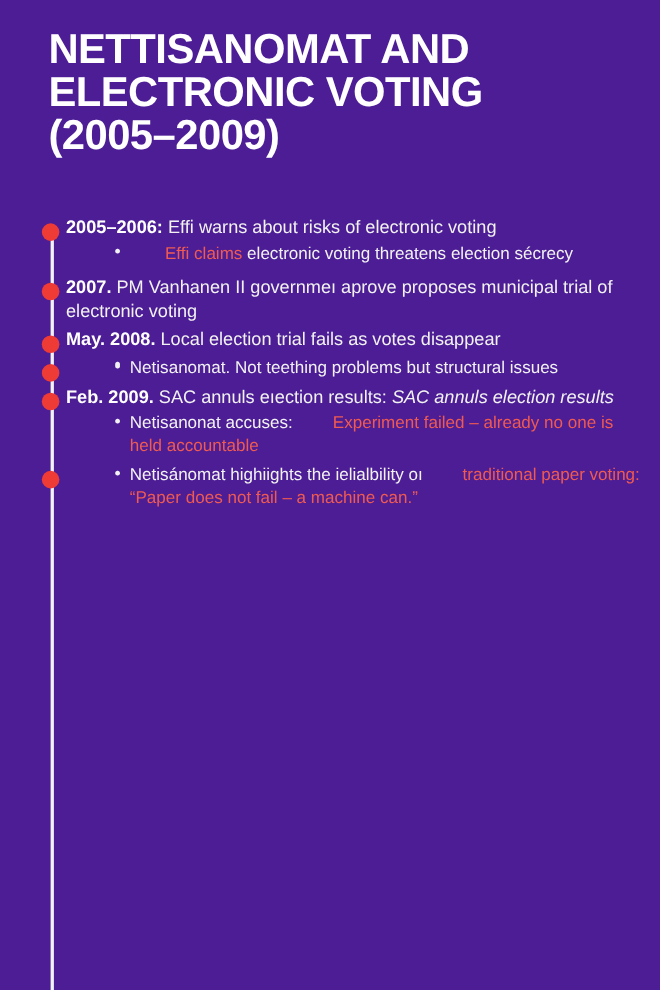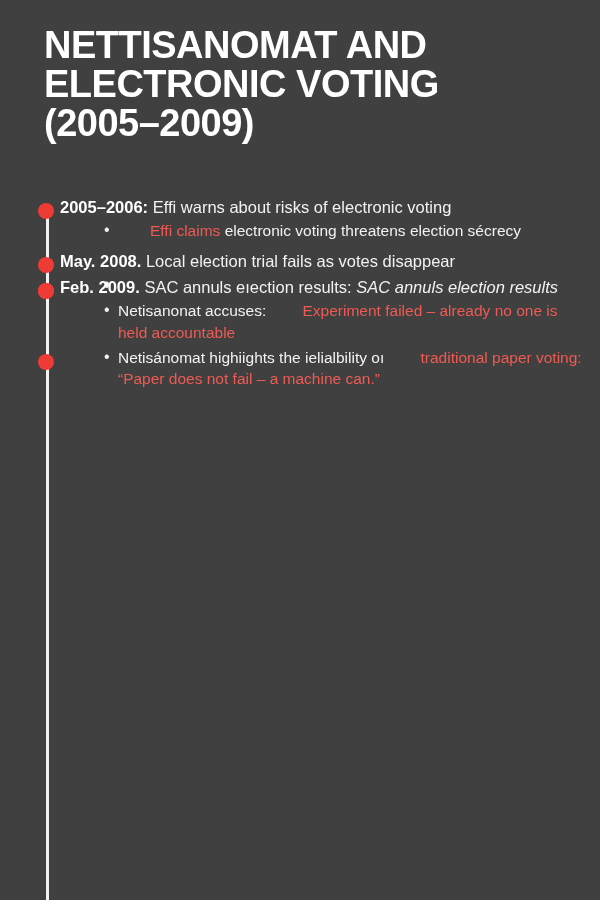--- a/index.html
+++ b/index.html
@@ -11,21 +11,21 @@
     height: 900px;
     background: #0f1b3d;
     font-family: "Liberation Sans", sans-serif;
     overflow: hidden;
     position: relative;
   }
   .page {
     position: relative;
     width: 600px;
     height: 900px;
-    background: #404040;
+    background: #4c1d95;
     box-sizing: border-box;
   }
   .title {
     position: absolute;
     left: 44px;
     top: 26px;
     width: 520px;
     color: #ffffff;
     font-size: 38px;
     line-height: 1.02;
@@ -125,38 +125,44 @@
         <p class="event-head">
           <span class="lbl">2005–2006:</span><span> Effi warns about risks of electronic voting</span>
         </p>
         <ul class="subs">
           <li class="sub">
             <span class="bullet">•</span><span class="red">Effi claims</span><span> electronic voting threatens election sécrecy</span>
           </li>
         </ul>
       </div>
 
+      <div class="event">
+        <span class="dot"></span>
+        <p class="event-head">
+          <span class="lbl">2007.</span><span> PM Vanhanen II governmeı aprove proposes municipal trial of electronic voting</span>
+        </p>
+      </div>
 
       <div class="event">
         <span class="dot"></span>
         <p class="event-head">
           <span class="lbl">May. 2008.</span><span> Local election trial fails as votes disappear</span>
         </p>
         <ul class="subs">
           <li class="sub">
             <span class="bullet">•</span>
           </li>
         </ul>
       </div>
 
       <div class="event">
         <span class="dot"></span>
         <ul class="subs">
           <li class="sub">
-            <span class="bullet">•</span>
+            <span class="bullet">•</span><span>Netisanomat. Not teething problems but structural issues</span>
           </li>
         </ul>
       </div>
 
       <div class="event">
         <span class="dot"></span>
         <p class="event-head">
           <span class="lbl">Feb. 2009.</span><span> SAC annuls eıection results: </span><span class="italic">SAC annuls election results</span>
         </p>
         <ul class="subs">

